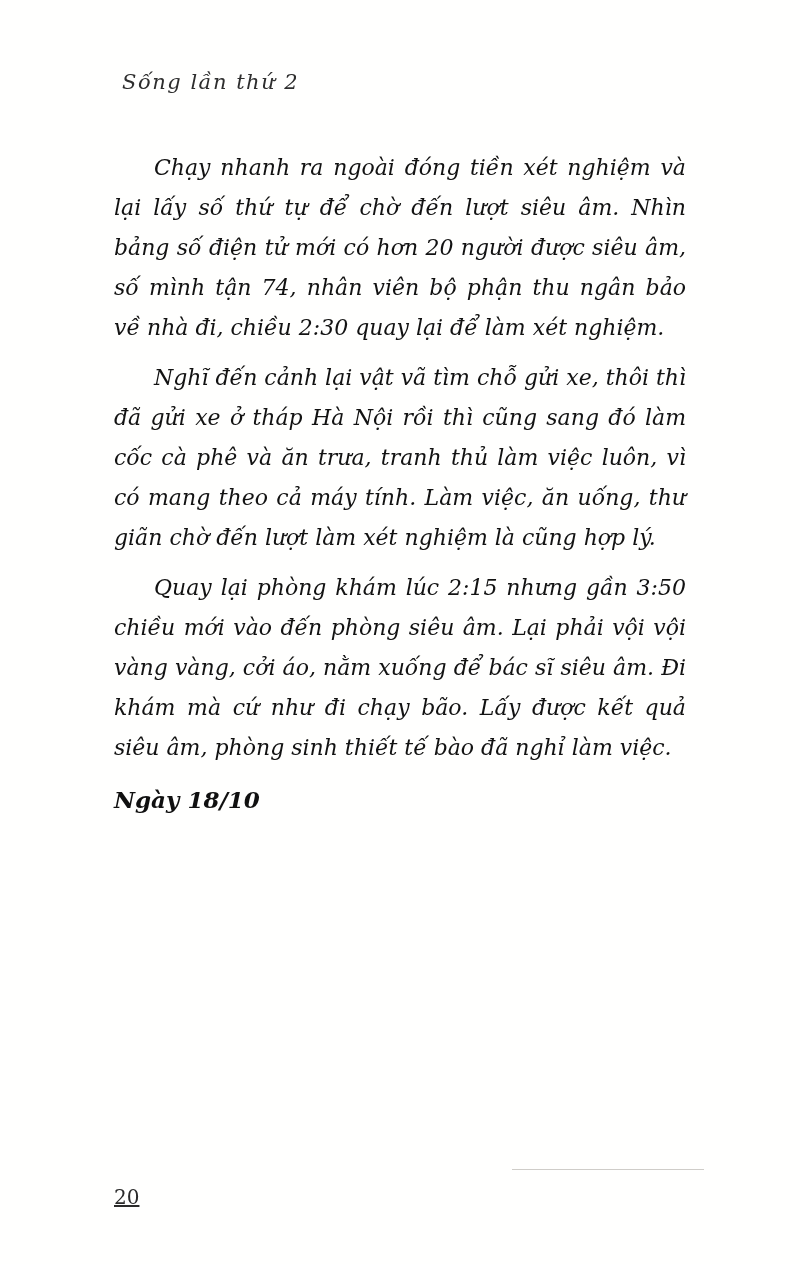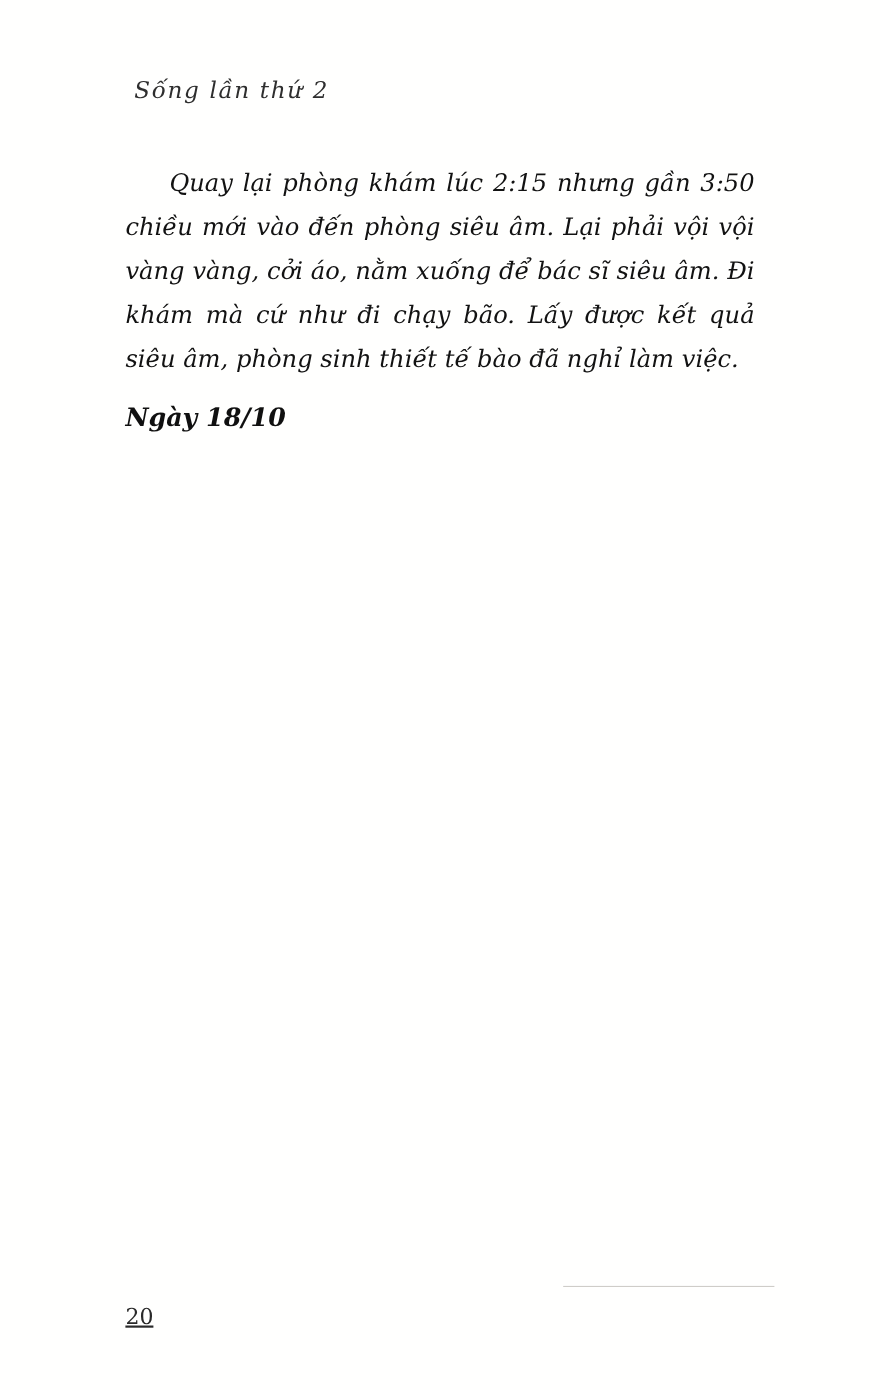--- a/index.html
+++ b/index.html
@@ -72,21 +72,23 @@
 </style>
 </head>
 <body>
 
 <div class="page">
 
   <div class="running-header">Sống lần thứ 2</div>
 
   <div class="body-text">
 
+    <p class="para">Chạy nhanh ra ngoài đóng tiền xét nghiệm và lại lấy số thứ tự để chờ đến lượt siêu âm. Nhìn bảng số điện tử mới có hơn 20 người được siêu âm, số mình tận 74, nhân viên bộ phận thu ngân bảo về nhà đi, chiều 2:30 quay lại để làm xét nghiệm.</p>
 
+    <p class="para">Nghĩ đến cảnh lại vật vã tìm chỗ gửi xe, thôi thì đã gửi xe ở tháp Hà Nội rồi thì cũng sang đó làm cốc cà phê và ăn trưa, tranh thủ làm việc luôn, vì có mang theo cả máy tính. Làm việc, ăn uống, thư giãn chờ đến lượt làm xét nghiệm là cũng hợp lý.</p>
 
 
 
     <p class="para">Quay lại phòng khám lúc 2:15 nhưng gần 3:50 chiều mới vào đến phòng siêu âm. Lại phải vội vội vàng vàng, cởi áo, nằm xuống để bác sĩ siêu âm. Đi khám mà cứ như đi chạy bão. Lấy được kết quả siêu âm, phòng sinh thiết tế bào đã nghỉ làm việc.</p>
 
     <p class="section-heading">Ngày 18/10</p>
 
 
   </div>
 

